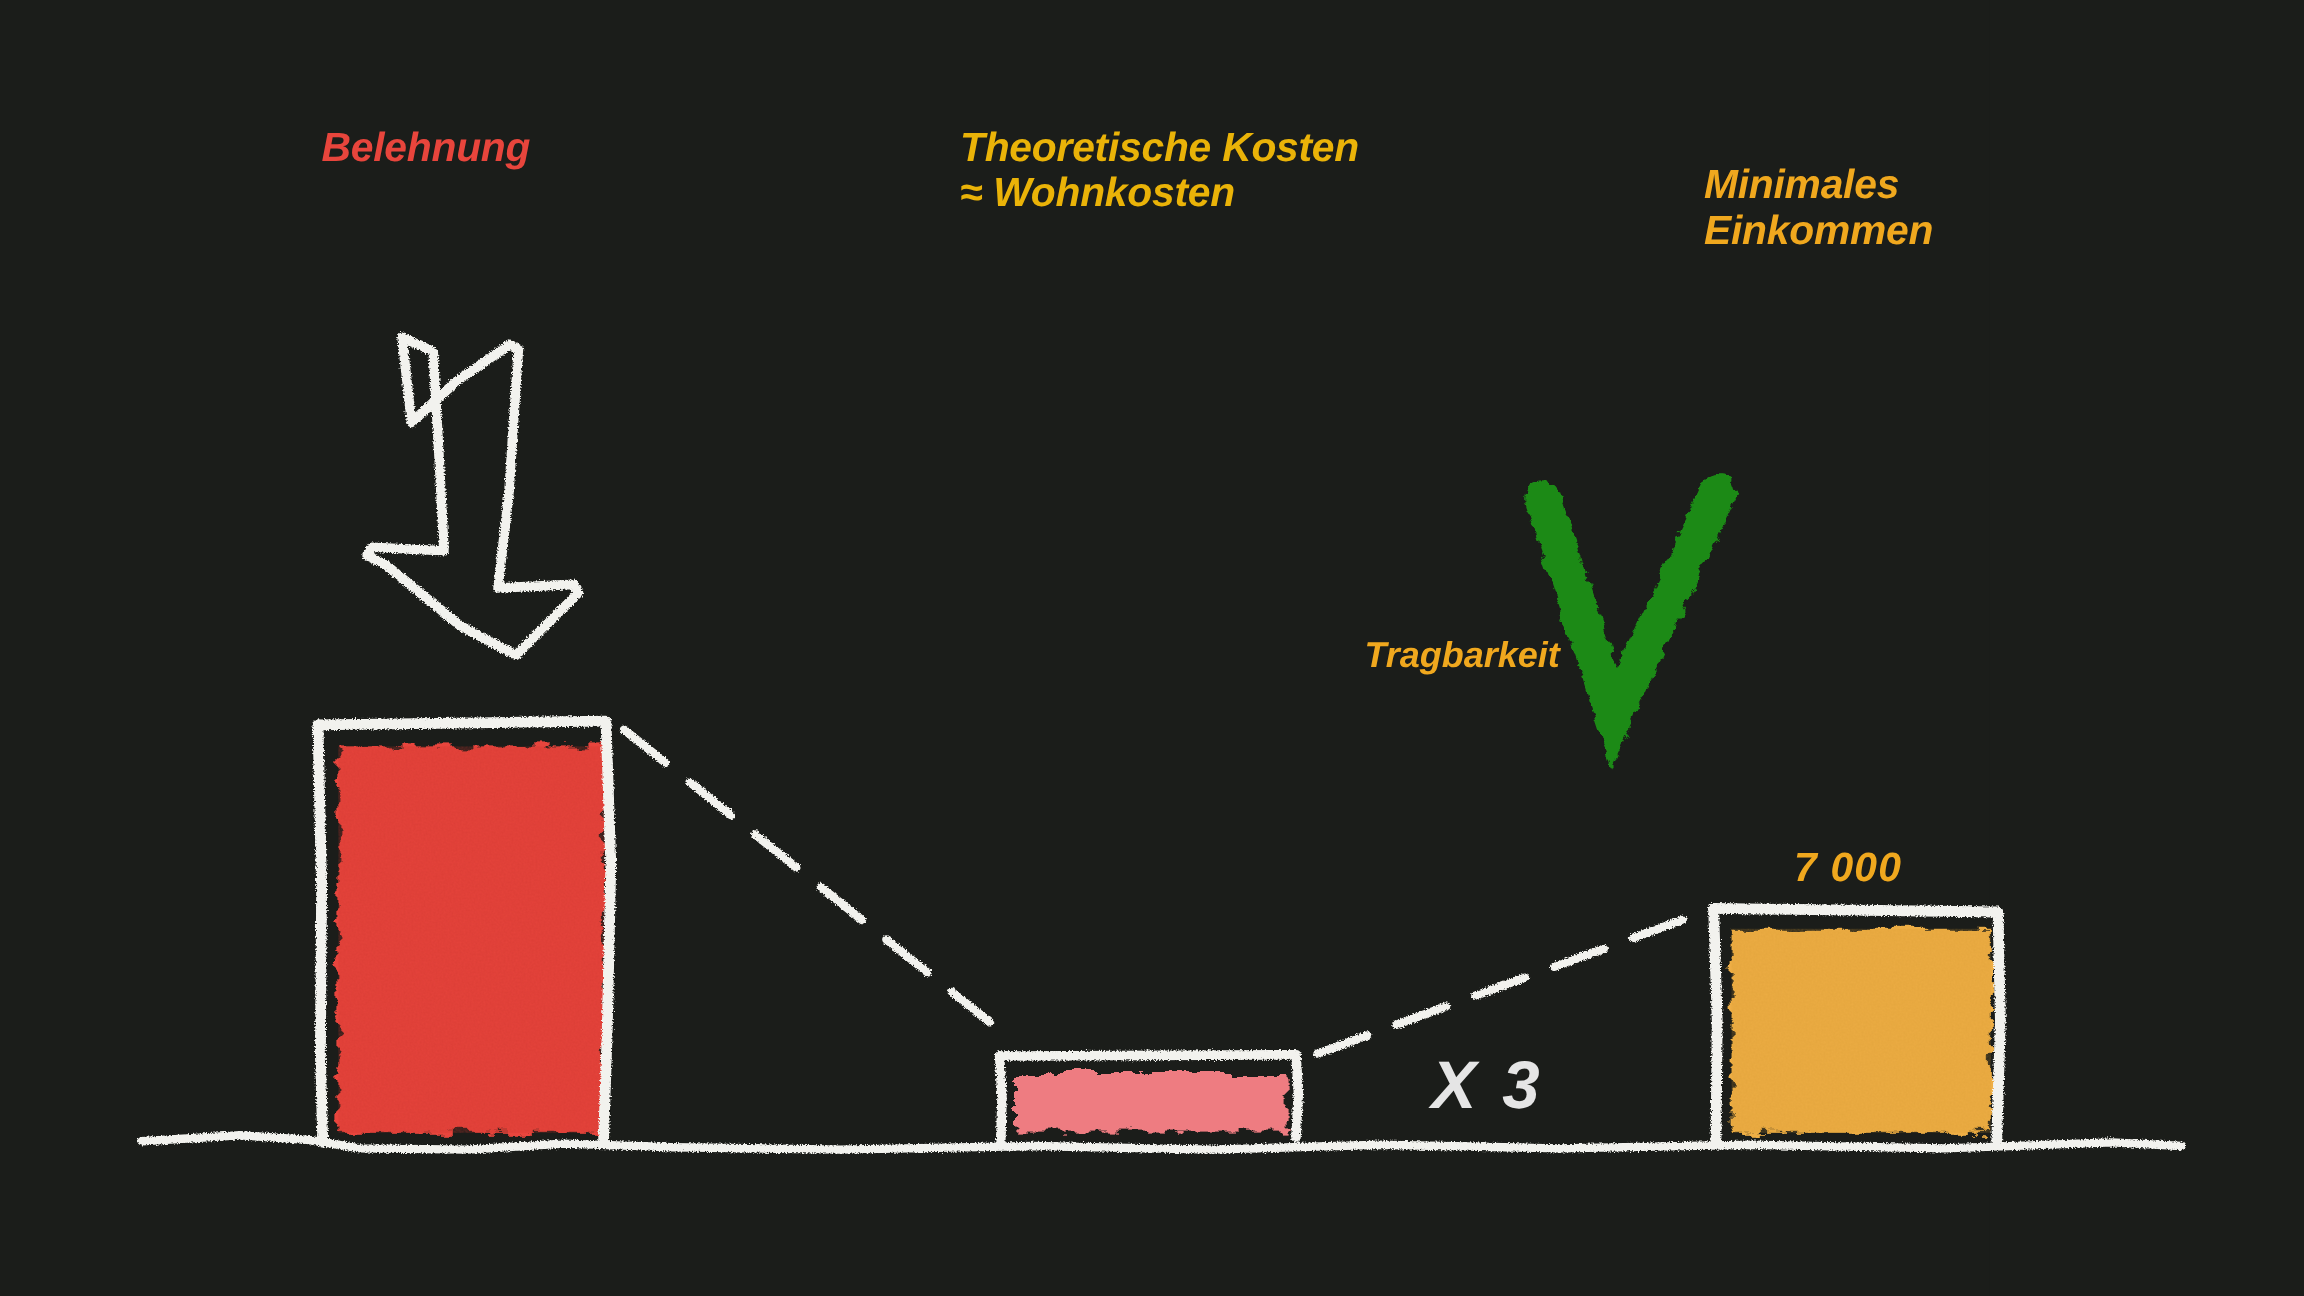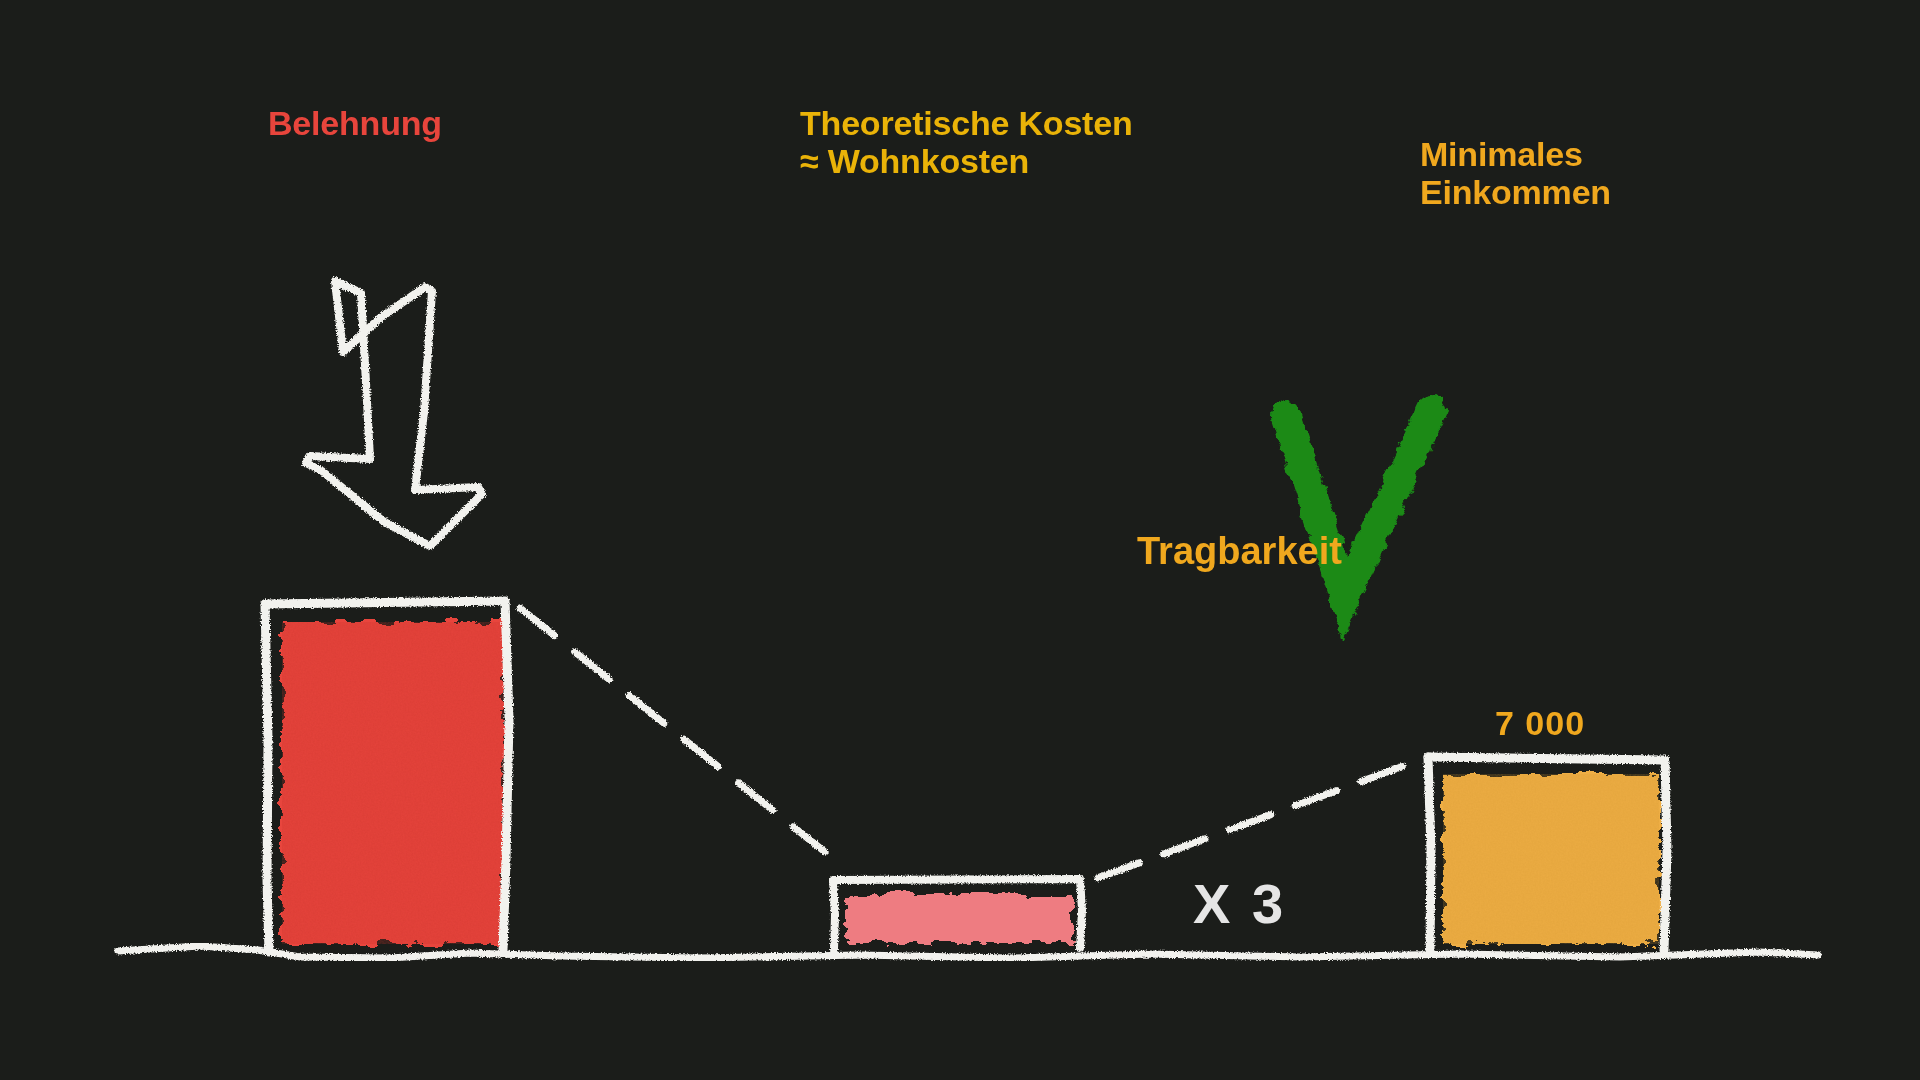--- a/index.html
+++ b/index.html
@@ -13,20 +13,21 @@
     overflow: hidden;
     font-family: "Liberation Sans", sans-serif;
     position: relative;
   }
   #board {
     position: absolute;
     left: 0; top: 0;
     width: 1658px;
     height: 1080px;
     background: #1b1d1a;
+    font-style: italic;
   }
   svg.layer {
     position: absolute;
     left: 0; top: 0;
     width: 1920px;
     height: 1080px;
     pointer-events: none;
   }
   .hdr {
     position: absolute;
@@ -51,21 +52,21 @@
     left: 1420px;
     top: 104px;
     font-size: 34px;
     color: #f0a81e;
     margin-top: 31px;
   }
   #lbl-tragbarkeit {
     position: absolute;
     left: 1137px;
     top: 530px;
-    font-size: 38px;
+    font-size: 30px;
     font-weight: bold;
     color: #f0a81e;
   }
   #lbl-x3 {
     position: absolute;
     left: 1193px;
     top: 871px;
     font-size: 56px;
     font-weight: bold;
     color: #e5e5e5;

